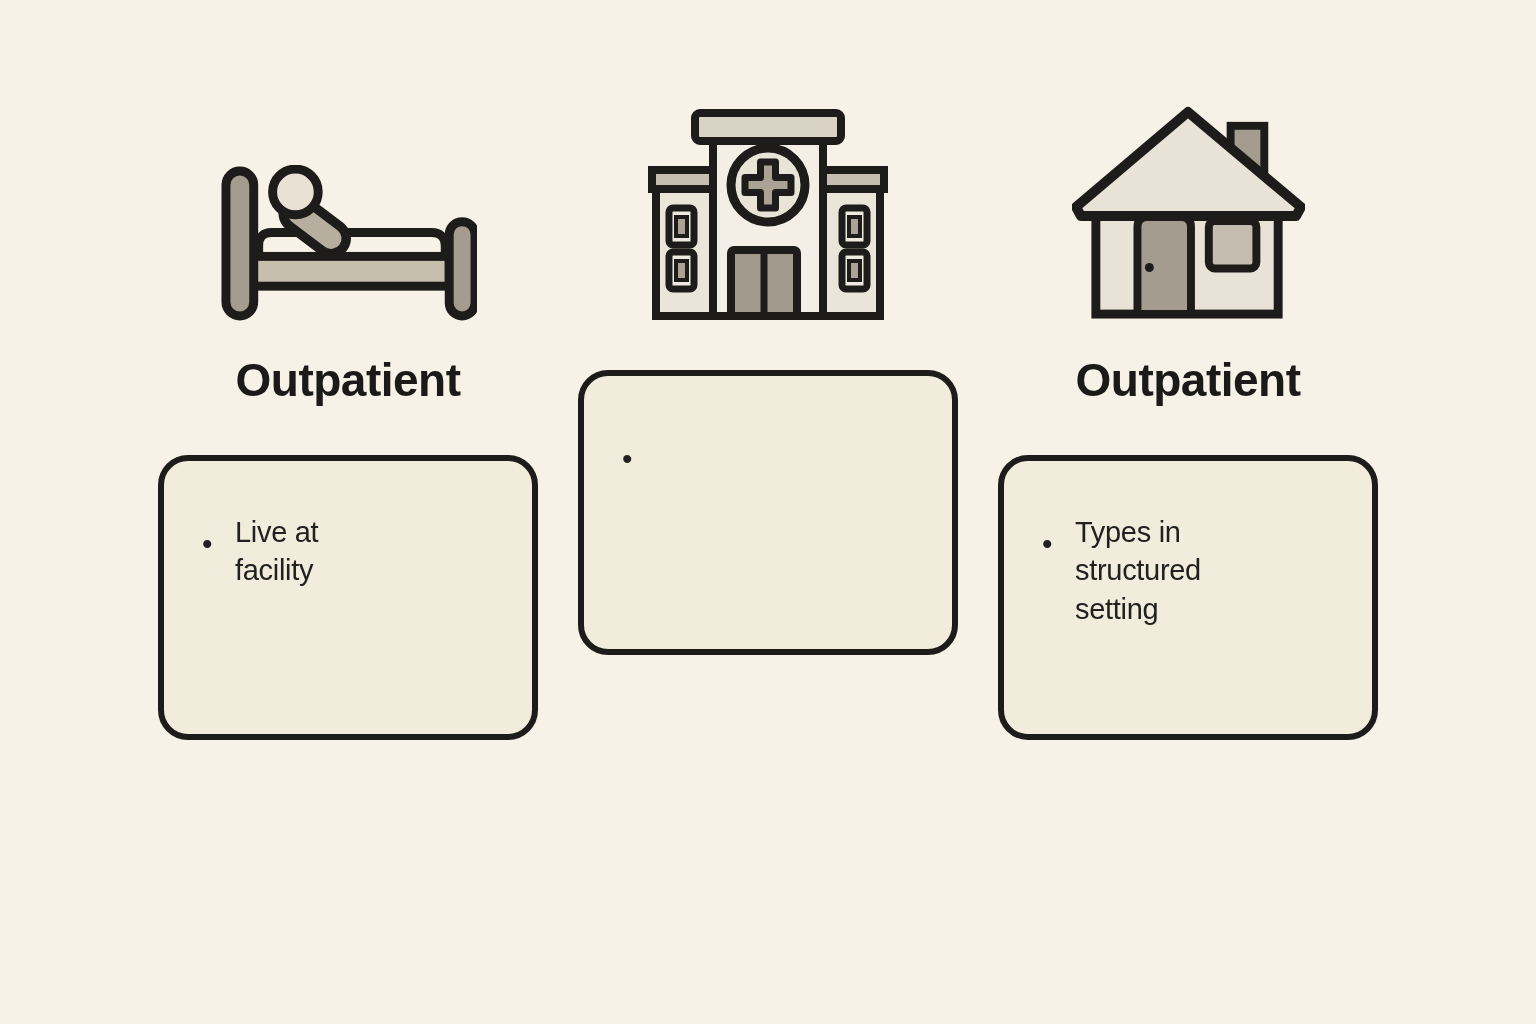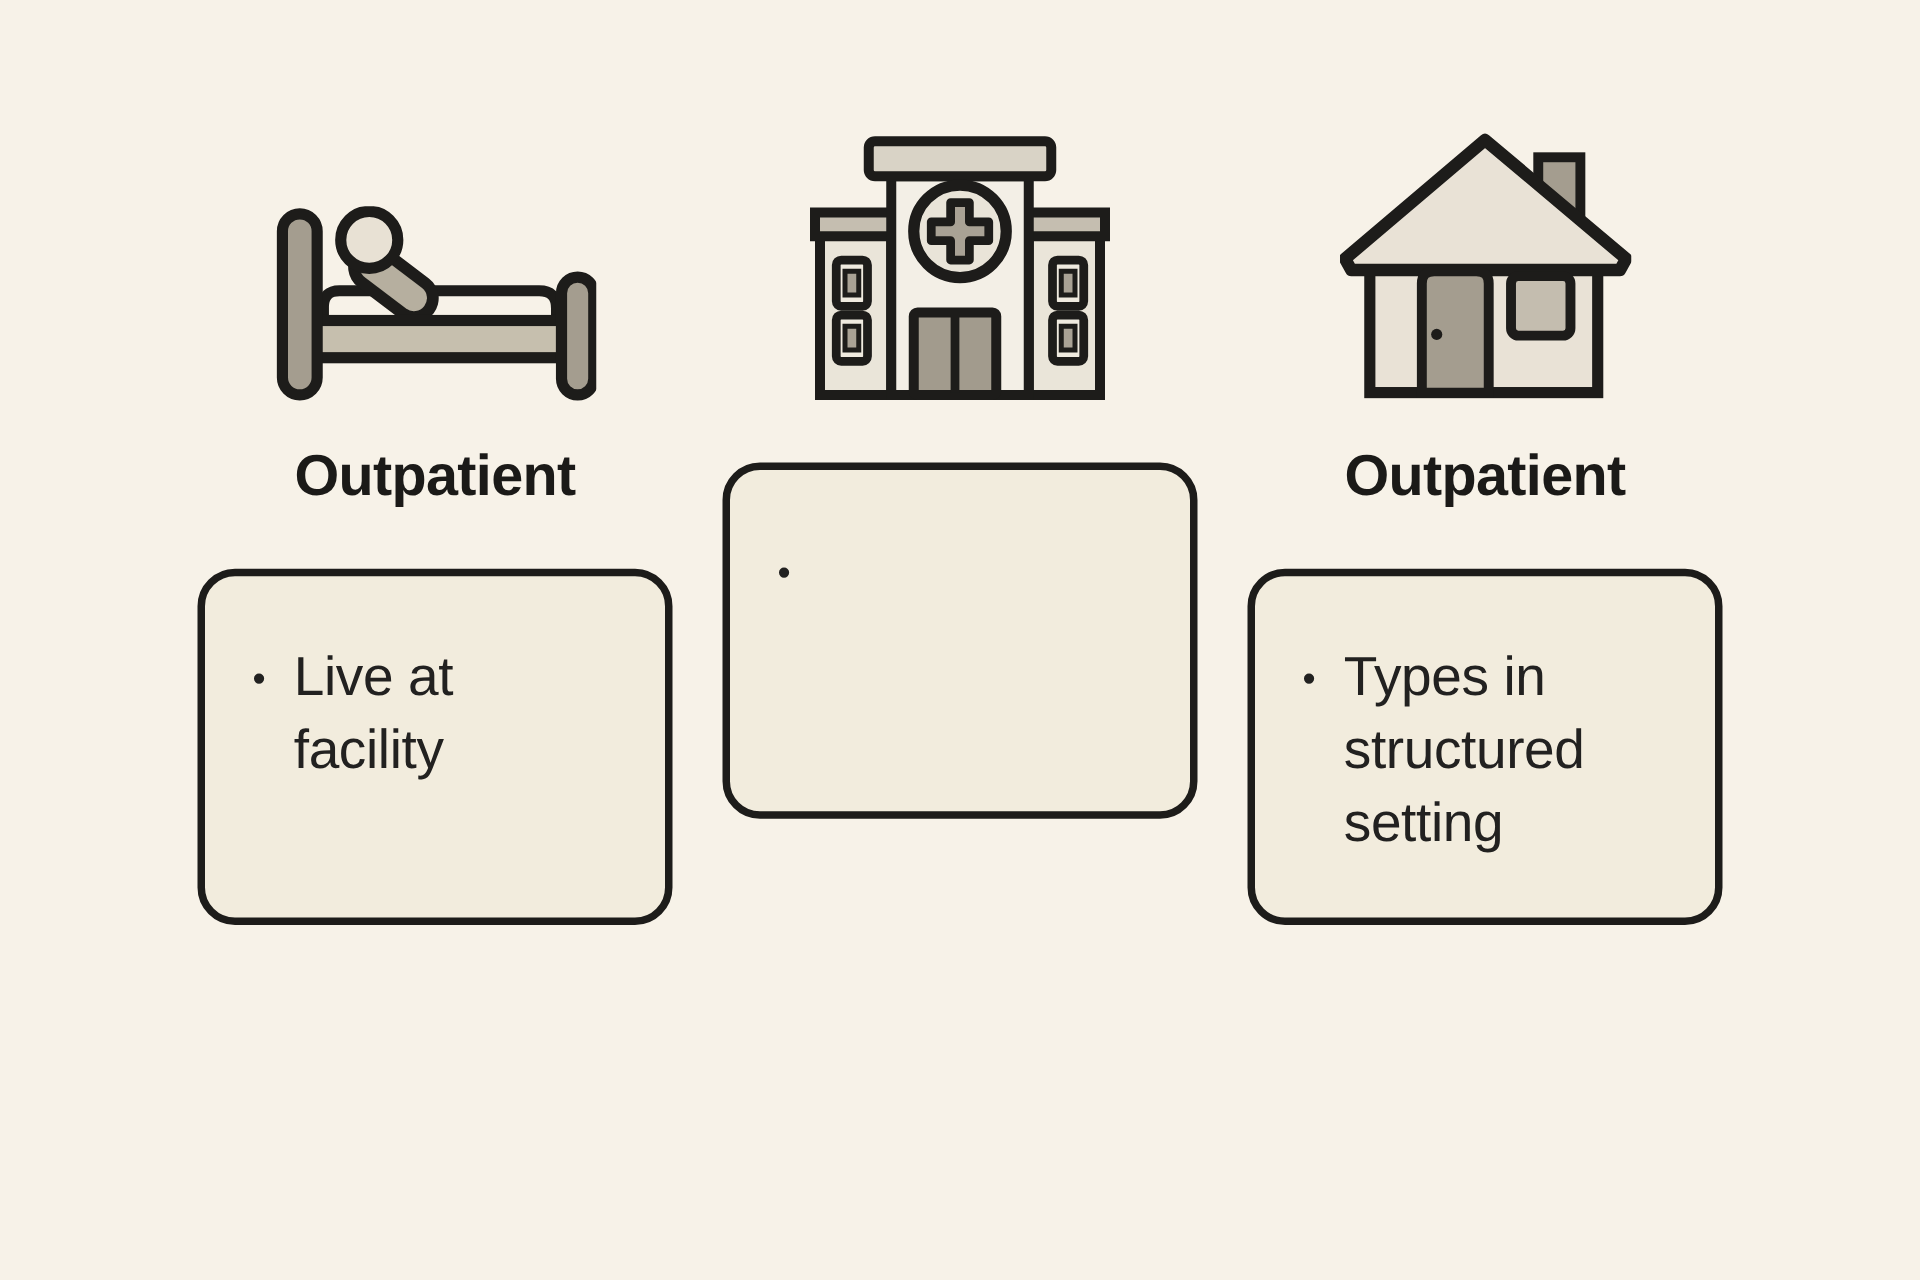--- a/index.html
+++ b/index.html
@@ -59,21 +59,21 @@
   .bullet {
     flex: 0 0 auto;
     width: 20px;
     margin-right: 13px;
     padding-top: 16px;
     font-size: 30px;
     line-height: 1;
     color: #222120;
   }
   .card-text {
-    font-size: 44px;
+    font-size: 29px;
     line-height: 1.33;
     color: #222120;
     white-space: pre-line;
     letter-spacing: -0.3px;
   }
   svg { display: block; }
 </style>
 </head>
 <body>
 

